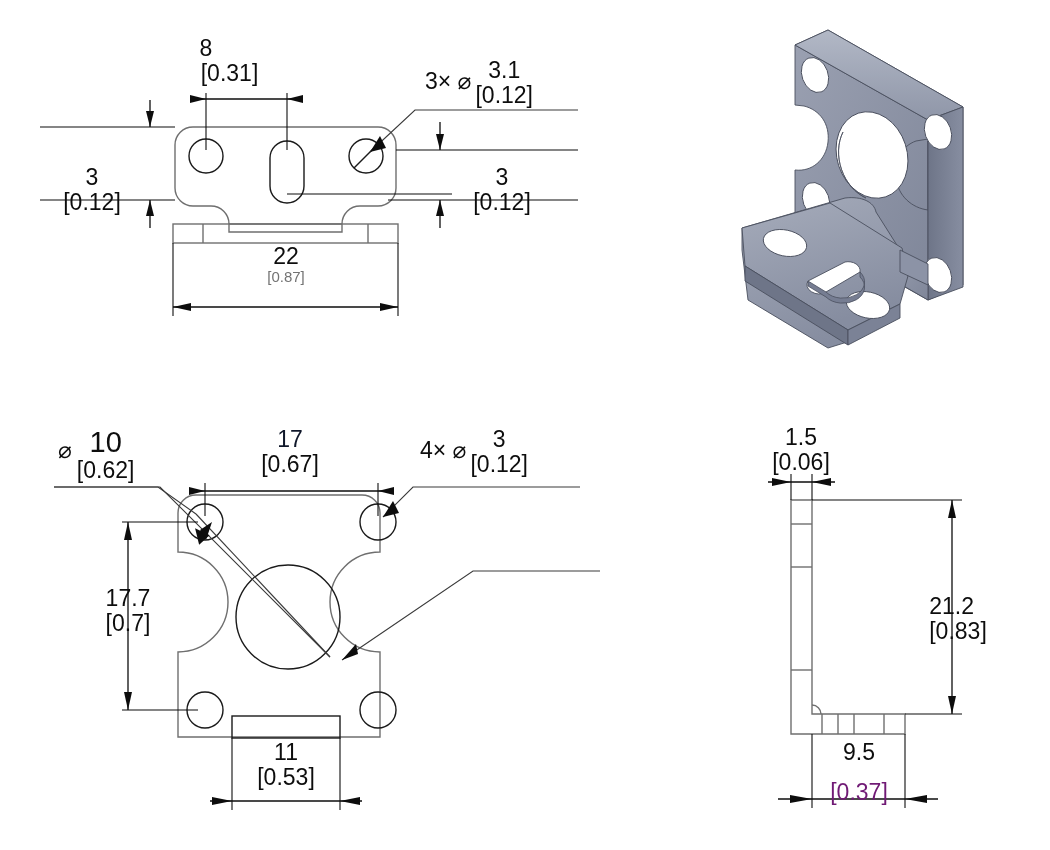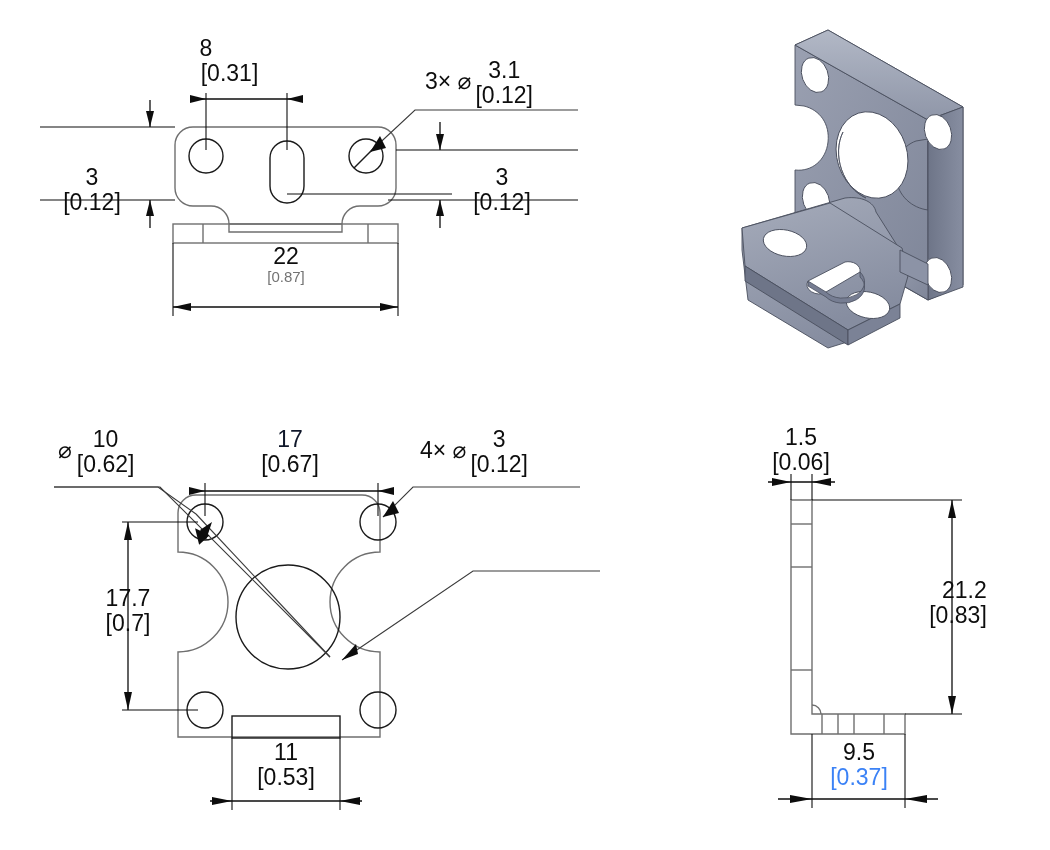--- a/index.html
+++ b/index.html
@@ -400,21 +400,21 @@
   </div>
 
   <div style="position:absolute;left:286px;top:244px;transform:translateX(-50%);text-align:center;">
     <div style="font-size:23px;color:#0d0d0d;line-height:1.05;">22</div>
     <div style="font-size:15px;color:#737373;line-height:1.15;">[0.87]</div>
   </div>
 
   <div style="position:absolute;left:58px;top:427px;display:flex;align-items:flex-start;gap:5px;">
     <span style="font-size:23px;color:#0d0d0d;line-height:1.0;padding-top:12px;">⌀</span>
     <span style="display:inline-block;text-align:center;">
-      <span style="display:block;font-size:23px;color:#0d0d0d;line-height:1.05;">10</span>
+      <span style="display:block;font-size:29px;color:#0d0d0d;line-height:1.05;">10</span>
       <span style="display:block;font-size:23px;color:#0d0d0d;line-height:1.15;">[0.62]</span>
     </span>
   </div>
 
   <div style="position:absolute;left:290px;top:427px;transform:translateX(-50%);text-align:center;">
     <div style="font-size:23px;color:#0f172a;line-height:1.05;">17</div>
     <div style="font-size:23px;color:#0d0d0d;line-height:1.15;">[0.67]</div>
   </div>
 
   <div style="position:absolute;left:420px;top:427px;display:flex;align-items:flex-start;gap:4px;">
@@ -434,23 +434,23 @@
   <div style="position:absolute;left:286px;top:740px;transform:translateX(-50%);text-align:center;">
     <div style="font-size:23px;color:#0d0d0d;line-height:1.05;">11</div>
     <div style="font-size:23px;color:#0d0d0d;line-height:1.15;">[0.53]</div>
   </div>
 
   <div style="position:absolute;left:801px;top:425px;transform:translateX(-50%);text-align:center;">
     <div style="font-size:23px;color:#0d0d0d;line-height:1.05;">1.5</div>
     <div style="font-size:23px;color:#0d0d0d;line-height:1.15;">[0.06]</div>
   </div>
 
-  <div style="position:absolute;left:958px;top:578px;transform:translateX(-50%);text-align:right;">
+  <div style="position:absolute;left:958px;top:594px;transform:translateX(-50%);text-align:left;">
     <div style="font-size:23px;color:#0d0d0d;line-height:1.05;">21.2</div>
     <div style="font-size:23px;color:#0d0d0d;line-height:1.15;">[0.83]</div>
   </div>
 
   <div style="position:absolute;left:859px;top:740px;transform:translateX(-50%);text-align:center;">
     <div style="font-size:23px;color:#0d0d0d;line-height:1.05;">9.5</div>
-    <div style="font-size:23px;color:#3b82f6;line-height:1.15;">[0.37]</div>
+    <div style="font-size:23px;color:#701a75;line-height:1.15;margin-top:15px;">[0.37]</div>
   </div>
 
 </div>
 
 </body></html>

